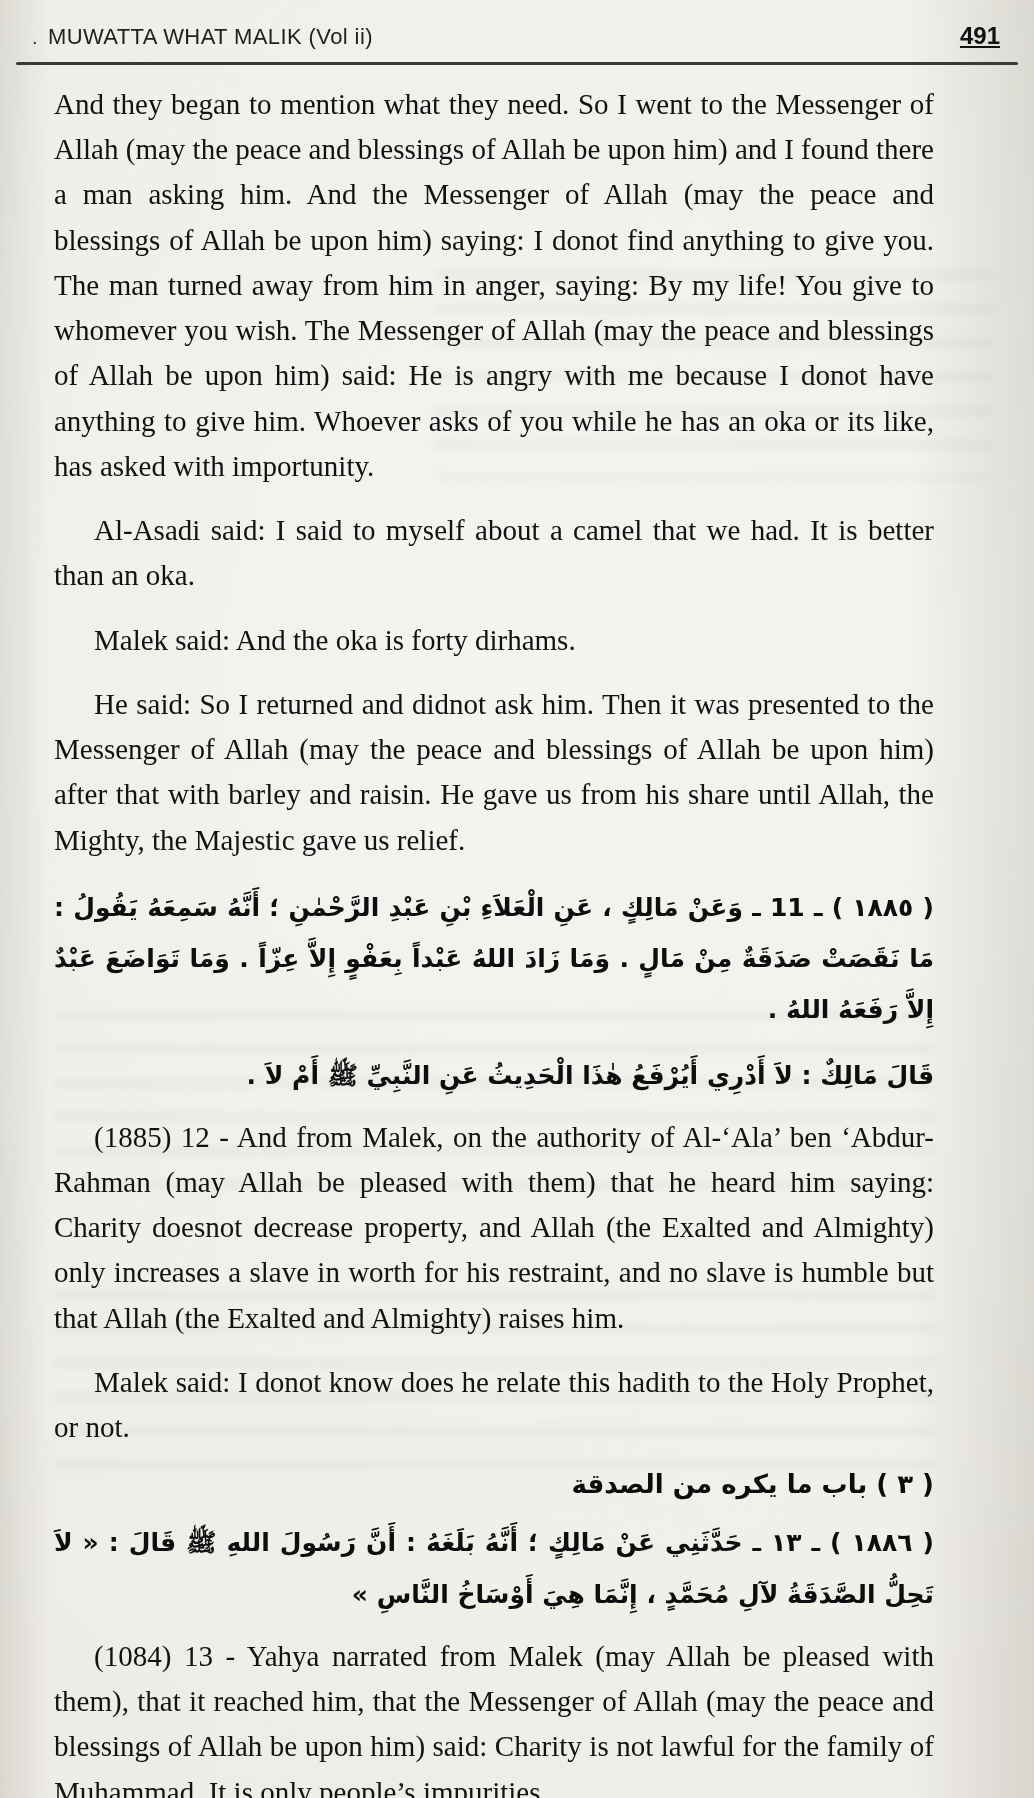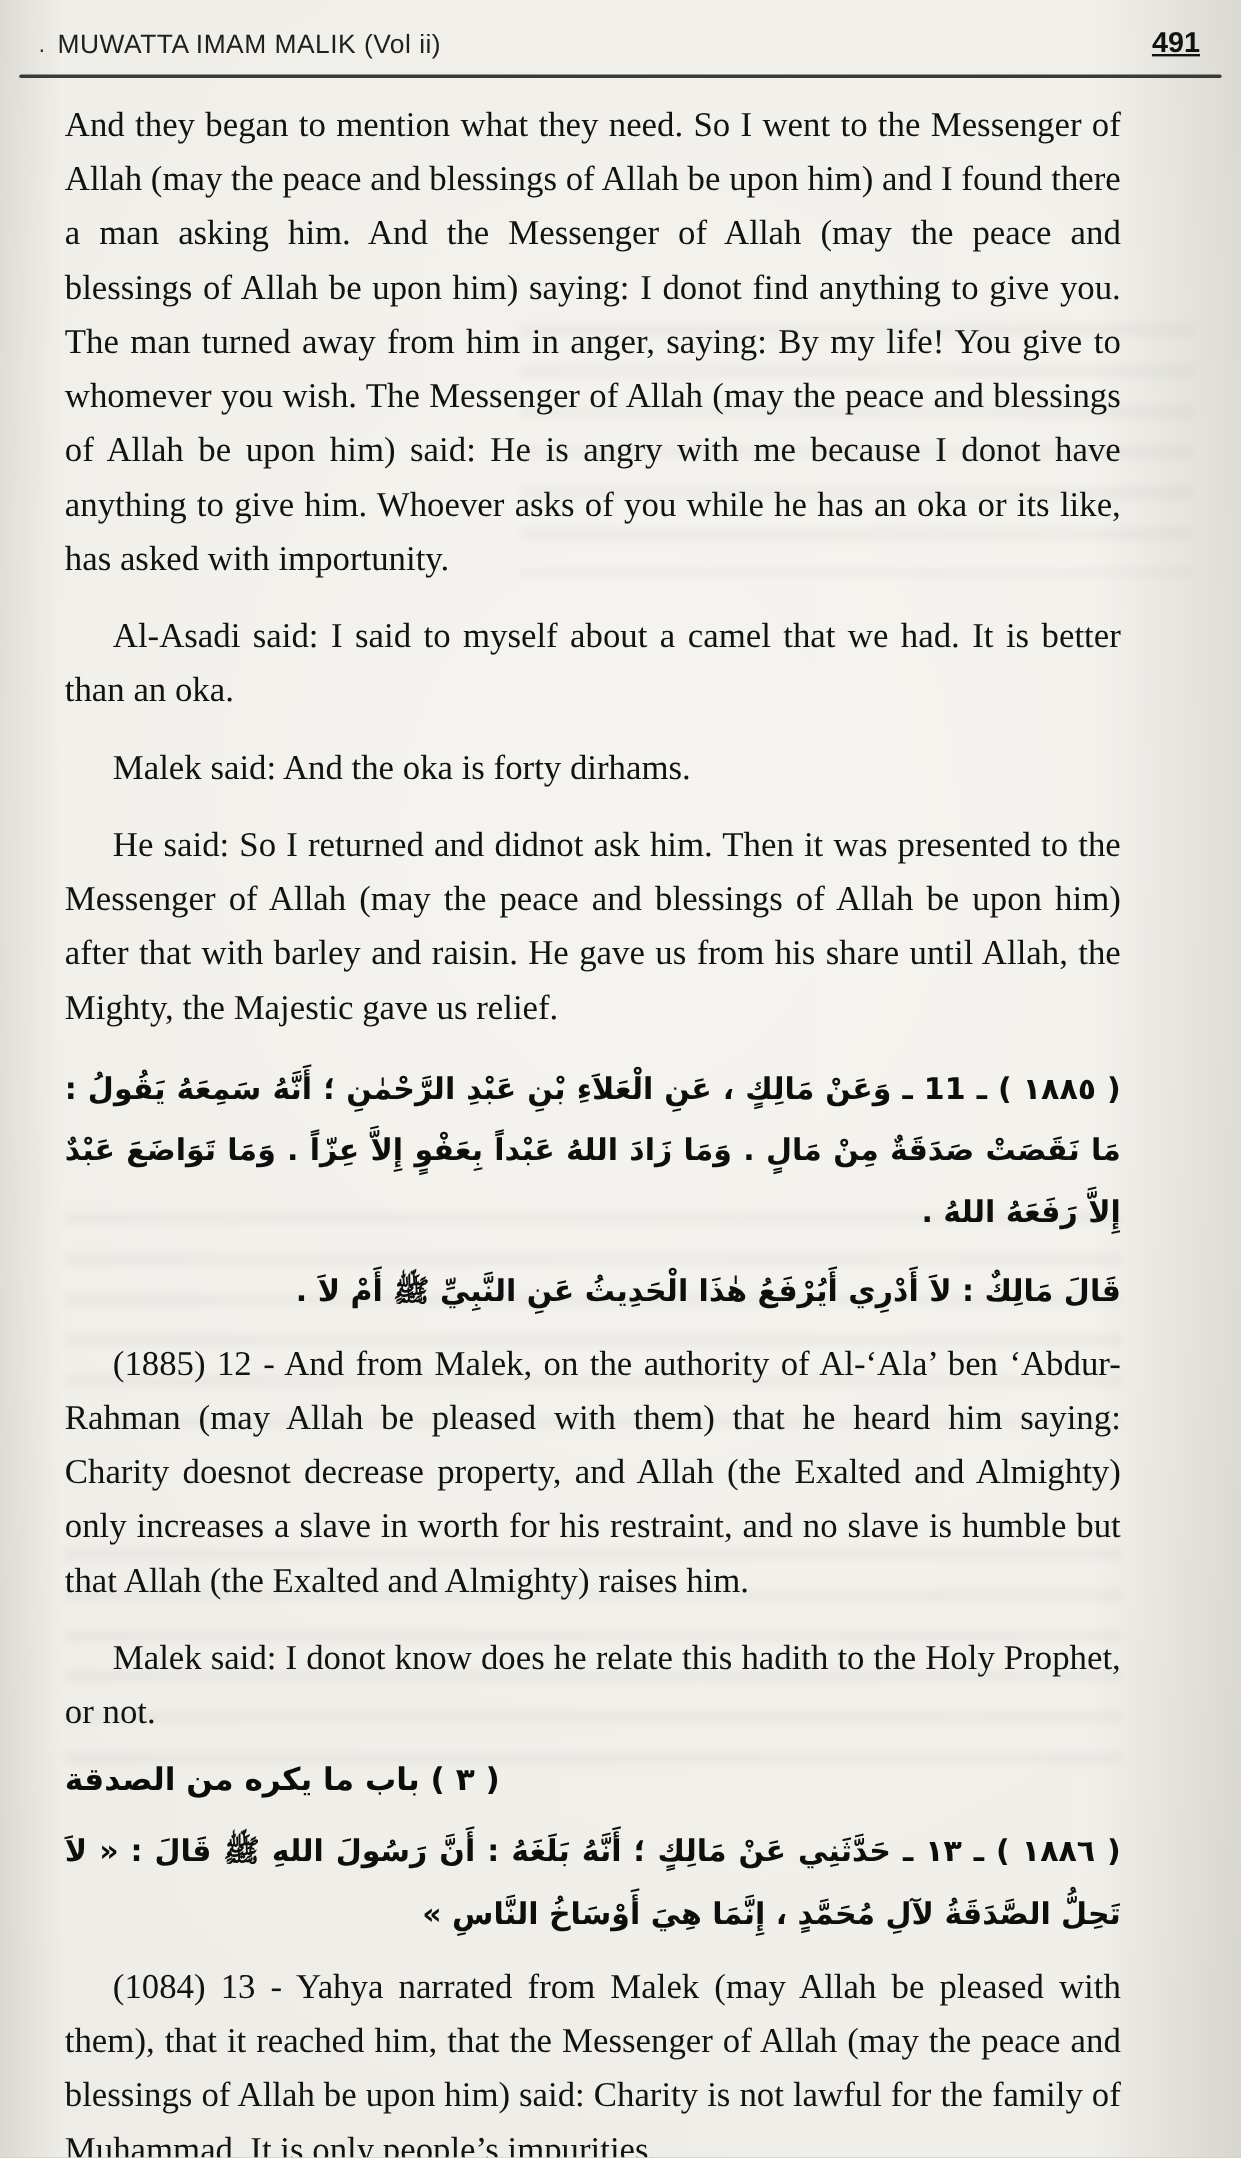--- a/index.html
+++ b/index.html
@@ -90,21 +90,21 @@
     line-height: 2.05;
     text-align: justify;
     color: #0e0e0e;
     margin: 0 0 14px;
   }
   .arabic-chapter {
     direction: rtl;
     font-family: "DejaVu Sans", sans-serif;
     font-weight: bold;
     font-size: 26px;
-    text-align: left;
+    text-align: right;
     color: #0c0c0c;
     margin: 4px 0 18px;
   }
   .chapter-en {
     margin: 6px 0 20px;
     font-size: 27.5px;
     font-weight: bold;
     text-align: center;
     letter-spacing: 0.2px;
     color: #0e0e0e;
@@ -115,21 +115,21 @@
 
 <div class="page">
 
   <div class="bleed" style="top:270px; right:40px; width:560px; height:210px;"></div>
   <div class="bleed" style="top:1010px; left:54px; width:880px; height:200px;"></div>
   <div class="bleed" style="top:1290px; left:54px; width:880px; height:180px;"></div>
 
   <header class="header">
     <div class="header-left">
       <span class="leading-dot">.</span>
-      <span>MUWATTA IMAM MALIK (Vol ii)</span>
+      <span>MUWATTA WHAT MALIK (Vol ii)</span>
     </div>
     <span class="page-number">491</span>
   </header>
 
   <div class="rule"></div>
 
   <main class="content">
 
     <p class="en">And they began to mention what they need. So I went to the Messenger of Allah (may the peace and blessings of Allah be upon him) and I found there a man asking him. And the Messenger of Allah (may the peace and blessings of Allah be upon him) saying: I donot find anything to give you. The man turned away from him in anger, saying: By my life! You give to whomever you wish. The Messenger of Allah (may the peace and blessings of Allah be upon him) said: He is angry with me because I donot have anything to give him. Whoever asks of you while he has an oka or its like, has asked with importunity.</p>
 

